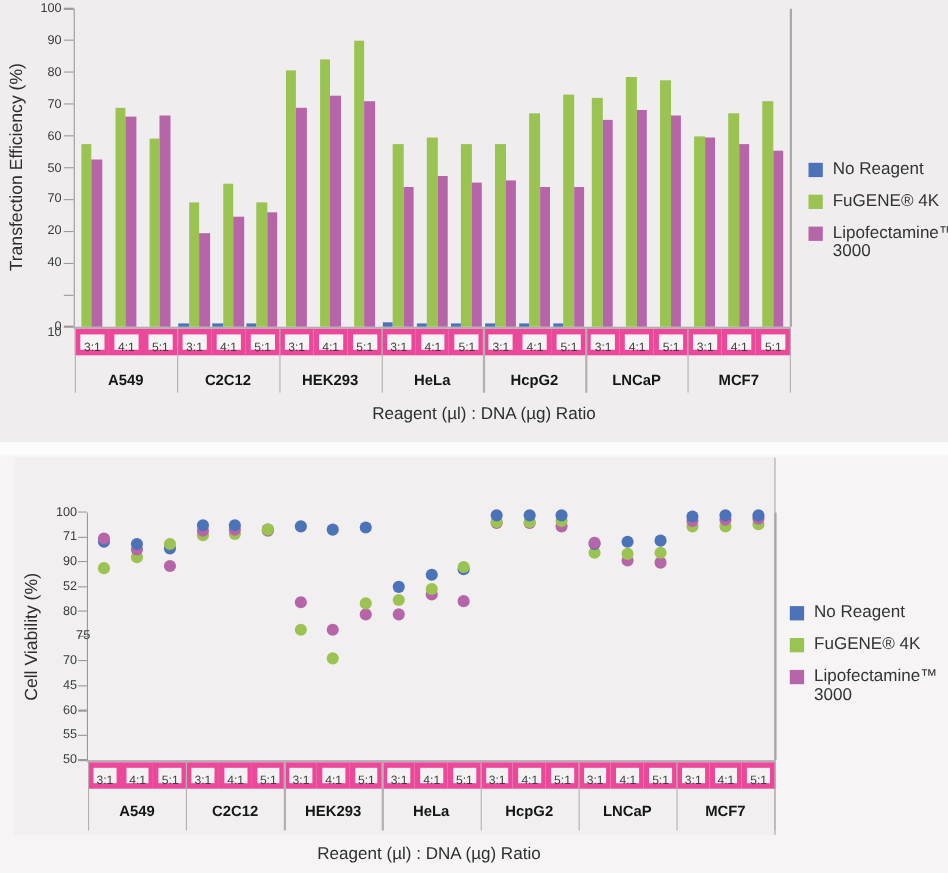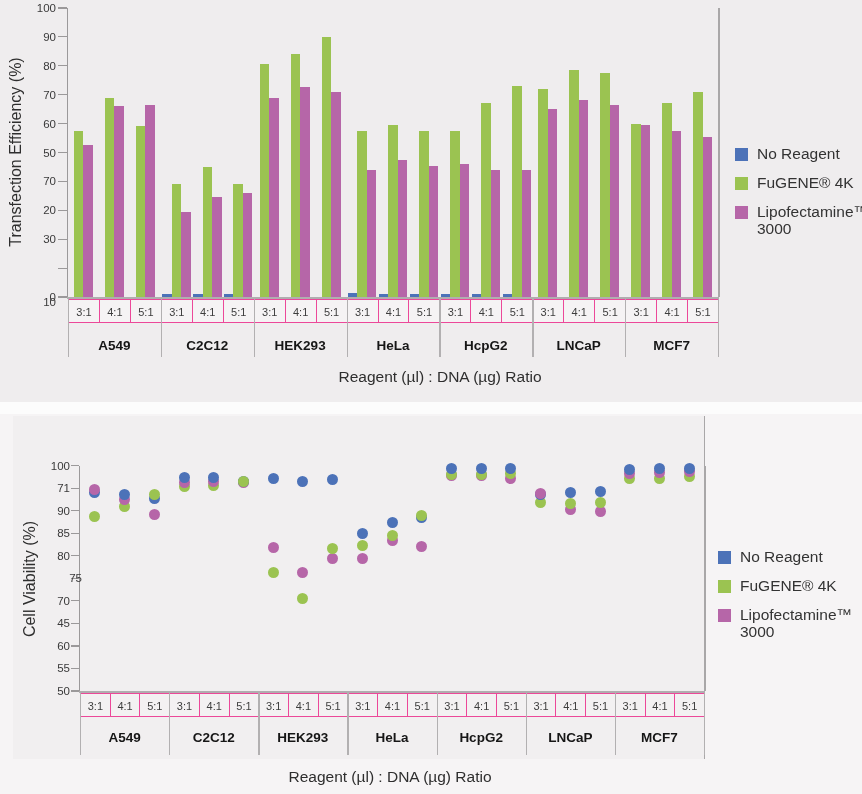--- a/index.html
+++ b/index.html
@@ -9,21 +9,21 @@
   #sec-top{top:0;height:402px;background:#efedee;}
   #sec-gap{top:402px;height:12px;background:#fcfcfc;}
   #sec-bottom{top:414px;height:380px;background:#f6f4f5;}
   .ytitle{position:absolute;font-size:16px;color:#2e2e2e;white-space:nowrap;text-align:center;width:300px;height:20px;line-height:20px;}
   .xtitle{position:absolute;font-size:15.5px;color:#2e2e2e;white-space:nowrap;text-align:center;width:400px;}
   .ticklabel{position:absolute;font-size:11.5px;color:#3a3a3a;text-align:right;width:34px;height:14px;line-height:14px;}
   .tickdash{position:absolute;height:1.2px;background:#9b999a;}
   .axisline{position:absolute;width:1.2px;background:#9b999a;}
   .rightborder{position:absolute;width:1.5px;background:#a9a7a8;}
   .baseline{position:absolute;height:1.5px;background:#b0aeaf;}
-  .ratiobox{position:absolute;box-sizing:border-box;border:1px solid #ec4899;font-size:11px;color:#3d3d3d;text-align:center;}
+  .ratiobox{position:absolute;box-sizing:border-box;border:5px solid #ec4899;font-size:11px;color:#3d3d3d;text-align:center;}
   .groupdiv{position:absolute;width:1.3px;background:#b2b0b1;}
   .cellname{position:absolute;font-size:13.5px;font-weight:bold;color:#161616;text-align:center;}
   .bar{position:absolute;}
   .dot{position:absolute;border-radius:50%;}
   .legend{position:absolute;}
   .legenditem{display:flex;align-items:flex-start;margin-bottom:11px;}
   .swatch{width:13px;height:13px;margin-right:9px;margin-top:3px;flex:0 0 13px;}
   .legendlabel{font-size:15.5px;color:#333;line-height:1.15;width:118px;}
   .card{position:absolute;background:#f1eff0;border-right:1.5px solid #a9a7a8;}
 </style>
@@ -34,21 +34,21 @@
   <div class="ytitle" style="left:-134px;top:142px;transform:rotate(-90deg);">Transfection Efficiency (%)</div>
   <div id="plot0" class="abs" style="left:0;top:0;width:862px;height:402px;">
       <div class="axisline" style="left: 67px; top: 8px; height: 289px;"></div>
       <div class="rightborder" style="left: 718px; top: 8px; height: 289px;"></div>
       <div class="baseline" style="left: 67px; top: 297px; width: 652px;"></div>
       <div class="tickdash" style="left: 58px; top: 296.4px; width: 9px;"></div>
       <div class="ticklabel" style="left: 22px; top: 290px;">0</div>
       <div class="tickdash" style="left: 58px; top: 267.5px; width: 9px;"></div>
       <div class="ticklabel" style="left: 22px; top: 251px; margin-top: 44px;">10</div>
       <div class="tickdash" style="left: 58px; top: 238.6px; width: 9px;"></div>
-      <div class="ticklabel" style="left: 22px; top: 232.2px;">30</div>
+      <div class="ticklabel" style="left: 22px; top: 232.2px;">40</div>
       <div class="tickdash" style="left: 58px; top: 209.7px; width: 9px;"></div>
       <div class="ticklabel" style="left: 22px; top: 203.3px;">20</div>
       <div class="tickdash" style="left: 58px; top: 180.8px; width: 9px;"></div>
       <div class="ticklabel" style="left: 22px; top: 174.4px;">70</div>
       <div class="tickdash" style="left: 58px; top: 151.9px; width: 9px;"></div>
       <div class="ticklabel" style="left: 22px; top: 145.5px;">50</div>
       <div class="tickdash" style="left: 58px; top: 123px; width: 9px;"></div>
       <div class="ticklabel" style="left: 22px; top: 116.6px;">60</div>
       <div class="tickdash" style="left: 58px; top: 94.1px; width: 9px;"></div>
       <div class="ticklabel" style="left: 22px; top: 87.7px;">70</div>
@@ -180,21 +180,21 @@
       <div class="ticklabel" style="left: 36px; top: 224.94px;">60</div>
       <div class="tickdash" style="left: 71px; top: 208.81px; width: 8px;"></div>
       <div class="ticklabel" style="left: 36px; top: 202.41px;">45</div>
       <div class="tickdash" style="left: 71px; top: 186.28px; width: 8px;"></div>
       <div class="ticklabel" style="left: 36px; top: 179.88px;">70</div>
       <div class="tickdash" style="left: 71px; top: 163.75px; width: 8px;"></div>
       <div class="ticklabel" style="left: 36px; top: 157.35px; margin-left: 12px;">75</div>
       <div class="tickdash" style="left: 71px; top: 141.22px; width: 8px;"></div>
       <div class="ticklabel" style="left: 36px; top: 134.82px;">80</div>
       <div class="tickdash" style="left: 71px; top: 118.69px; width: 8px;"></div>
-      <div class="ticklabel" style="left: 36px; top: 112.29px;">85</div>
+      <div class="ticklabel" style="left: 36px; top: 112.29px;">52</div>
       <div class="tickdash" style="left: 71px; top: 96.16px; width: 8px;"></div>
       <div class="ticklabel" style="left: 36px; top: 89.76px;">90</div>
       <div class="tickdash" style="left: 71px; top: 73.63px; width: 8px;"></div>
       <div class="ticklabel" style="left: 36px; top: 67.23px;">71</div>
       <div class="tickdash" style="left: 71px; top: 51.1px; width: 8px;"></div>
       <div class="ticklabel" style="left: 36px; top: 44.7px;">100</div>
       <div class="ratiobox" style="left: 80px; top: 279px; width: 30.7143px; height: 24px; line-height: 24px; background: rgb(243, 241, 242);">3:1</div>
       <div class="ratiobox" style="left: 109.714px; top: 279px; width: 30.7143px; height: 24px; line-height: 24px; background: rgb(243, 241, 242);">4:1</div>
       <div class="ratiobox" style="left: 139.429px; top: 279px; width: 30.7143px; height: 24px; line-height: 24px; background: rgb(243, 241, 242);">5:1</div>
       <div class="groupdiv" style="left: 80px; top: 279px; height: 62px;"></div>

